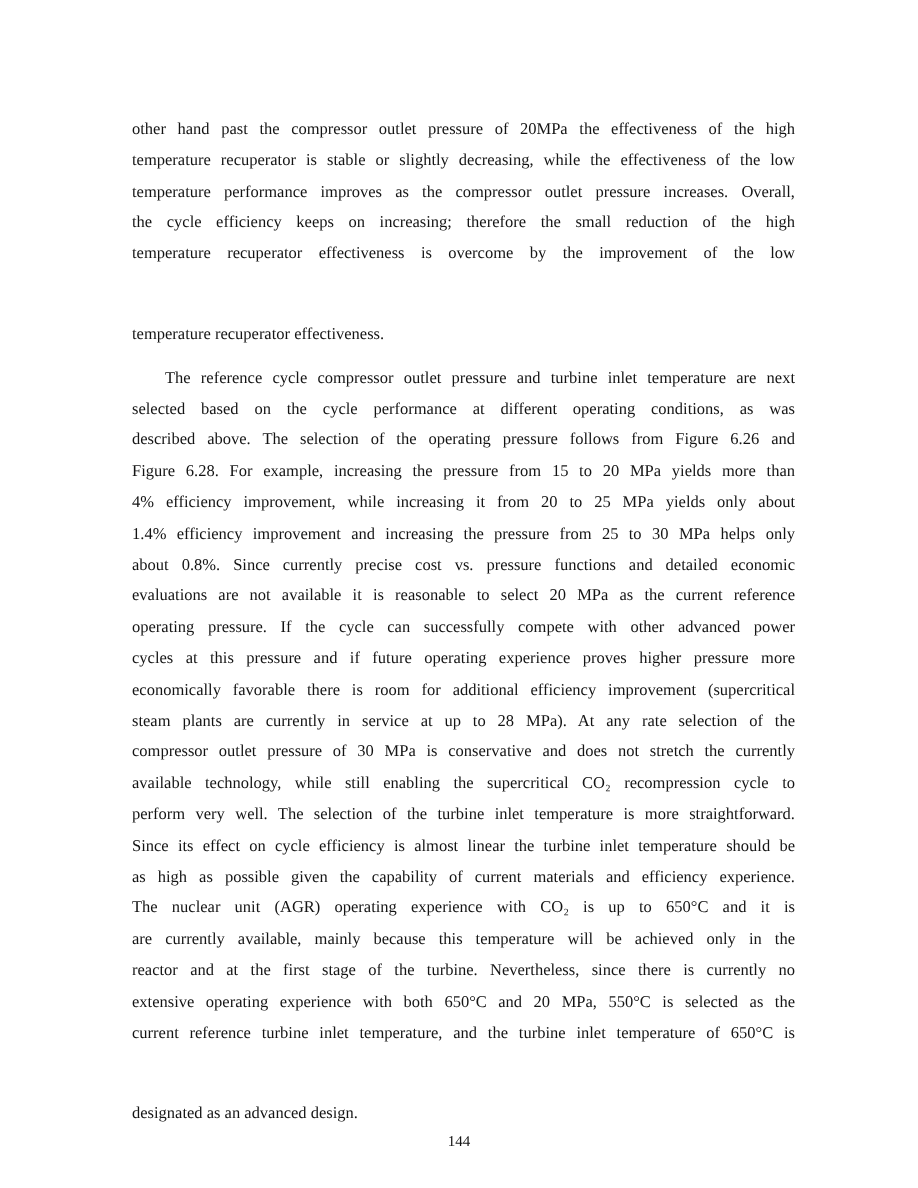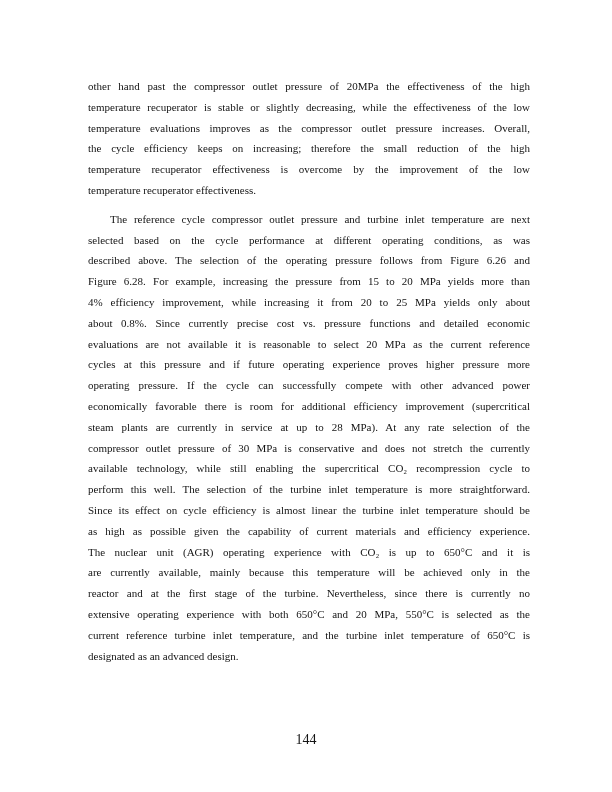--- a/index.html
+++ b/index.html
@@ -20,62 +20,63 @@
     font-size: 11px;
     line-height: 20.8px;
   }
   .para { margin: 0; }
   .para + .para { margin-top: 8px; }
   .line {
     text-align: justify;
     text-align-last: justify;
     min-height: 20.8px;
   }
-  .line.end { text-align-last: left; }
+  .line.end { text-align-last: left; margin-top: 33px; }
   .line.indent { text-indent: 22px; }
   .page-number {
     position: absolute;
     left: 0;
     right: 0;
-    top: 732px;
+    top: 756px;
     text-align: center;
-    font-size: 14px;
+    font-size: 10px;
     color: #141414;
   }
 </style>
 </head>
 <body>
 
 <div class="page">
   <div class="text-block">
 
     <div class="para">
       <div class="line">other hand past the compressor outlet pressure of 20MPa the effectiveness of the high</div>
       <div class="line">temperature recuperator is stable or slightly decreasing, while the effectiveness of the low</div>
-      <div class="line">temperature evaluations improves as the compressor outlet pressure increases.  Overall,</div>
+      <div class="line">temperature performance improves as the compressor outlet pressure increases.  Overall,</div>
       <div class="line">the cycle efficiency keeps on increasing; therefore the small reduction of the high</div>
       <div class="line">temperature recuperator effectiveness is overcome by the improvement of the low</div>
       <div class="line end">temperature recuperator effectiveness.</div>
     </div>
 
     <div class="para">
       <div class="line indent">The reference cycle compressor outlet pressure and turbine inlet temperature are next</div>
       <div class="line">selected based on the cycle performance at different operating conditions, as was</div>
       <div class="line">described above.  The selection of the operating pressure follows from Figure 6.26 and</div>
       <div class="line">Figure 6.28.  For example, increasing the pressure from 15 to 20 MPa yields more than</div>
       <div class="line">4% efficiency improvement, while increasing it from 20 to 25 MPa yields only about</div>
+      <div class="line">1.4% efficiency improvement and increasing the pressure from 25 to 30 MPa helps only</div>
       <div class="line">about 0.8%.  Since currently precise cost vs. pressure functions and detailed economic</div>
       <div class="line">evaluations are not available it is reasonable to select 20 MPa as the current reference</div>
+      <div class="line">operating pressure.  If the cycle can successfully compete with other advanced power</div>
       <div class="line">cycles at this pressure and if future operating experience proves higher pressure more</div>
-      <div class="line">operating pressure.  If the cycle can successfully compete with other advanced power</div>
       <div class="line">economically favorable there is room for additional efficiency improvement (supercritical</div>
       <div class="line">steam plants are currently in service at up to 28 MPa).  At any rate selection of the</div>
       <div class="line">compressor outlet pressure of 30 MPa is conservative and does not stretch the currently</div>
       <div class="line">available technology, while still enabling the supercritical CO₂ recompression cycle to</div>
-      <div class="line">perform this well.  The selection of the turbine inlet temperature is more straightforward.</div>
+      <div class="line">perform very well.  The selection of the turbine inlet temperature is more straightforward.</div>
       <div class="line">Since its effect on cycle efficiency is almost linear the turbine inlet temperature should be</div>
       <div class="line">as high as possible given the capability of current materials and efficiency experience.</div>
       <div class="line">The nuclear unit (AGR) operating experience with CO₂ is up to 650°C and it is</div>
       <div class="line">are currently available, mainly because this temperature will be achieved only in the</div>
       <div class="line">reactor and at the first stage of the turbine.  Nevertheless, since there is currently no</div>
       <div class="line">extensive operating experience with both 650°C and 20 MPa, 550°C is selected as the</div>
       <div class="line">current reference turbine inlet temperature, and the turbine inlet temperature of 650°C is</div>
       <div class="line end">designated as an advanced design.</div>
     </div>
 

